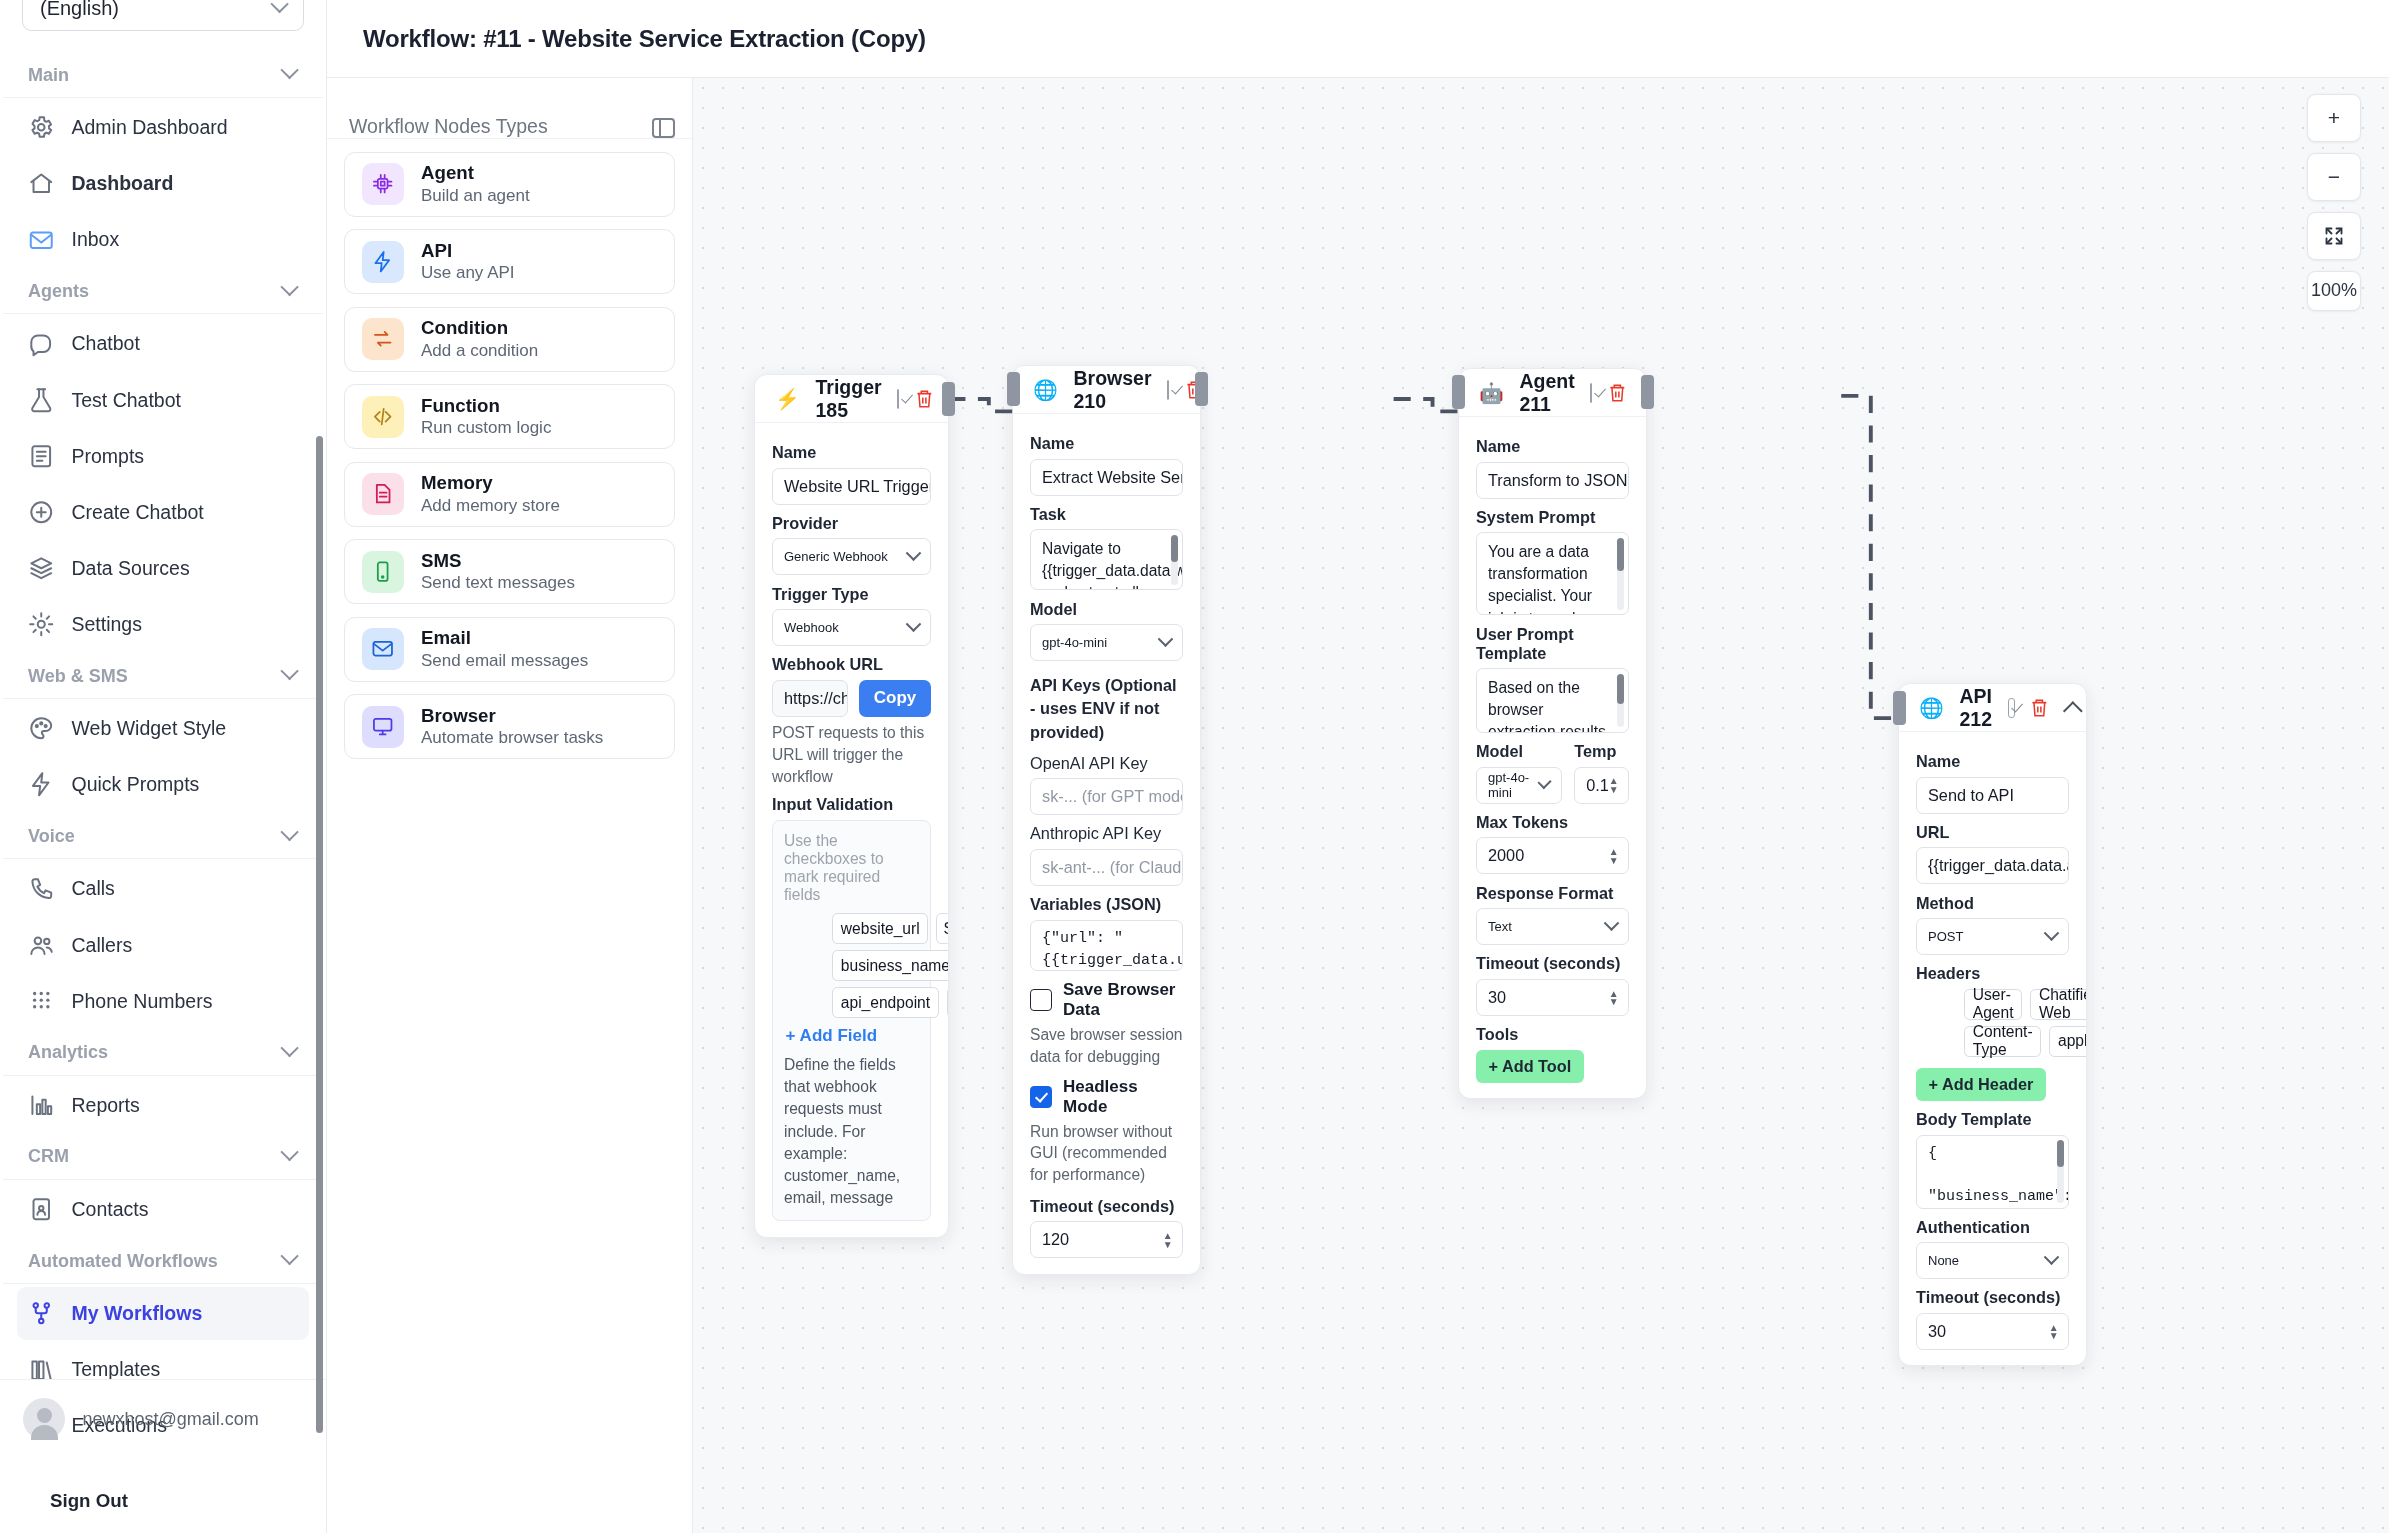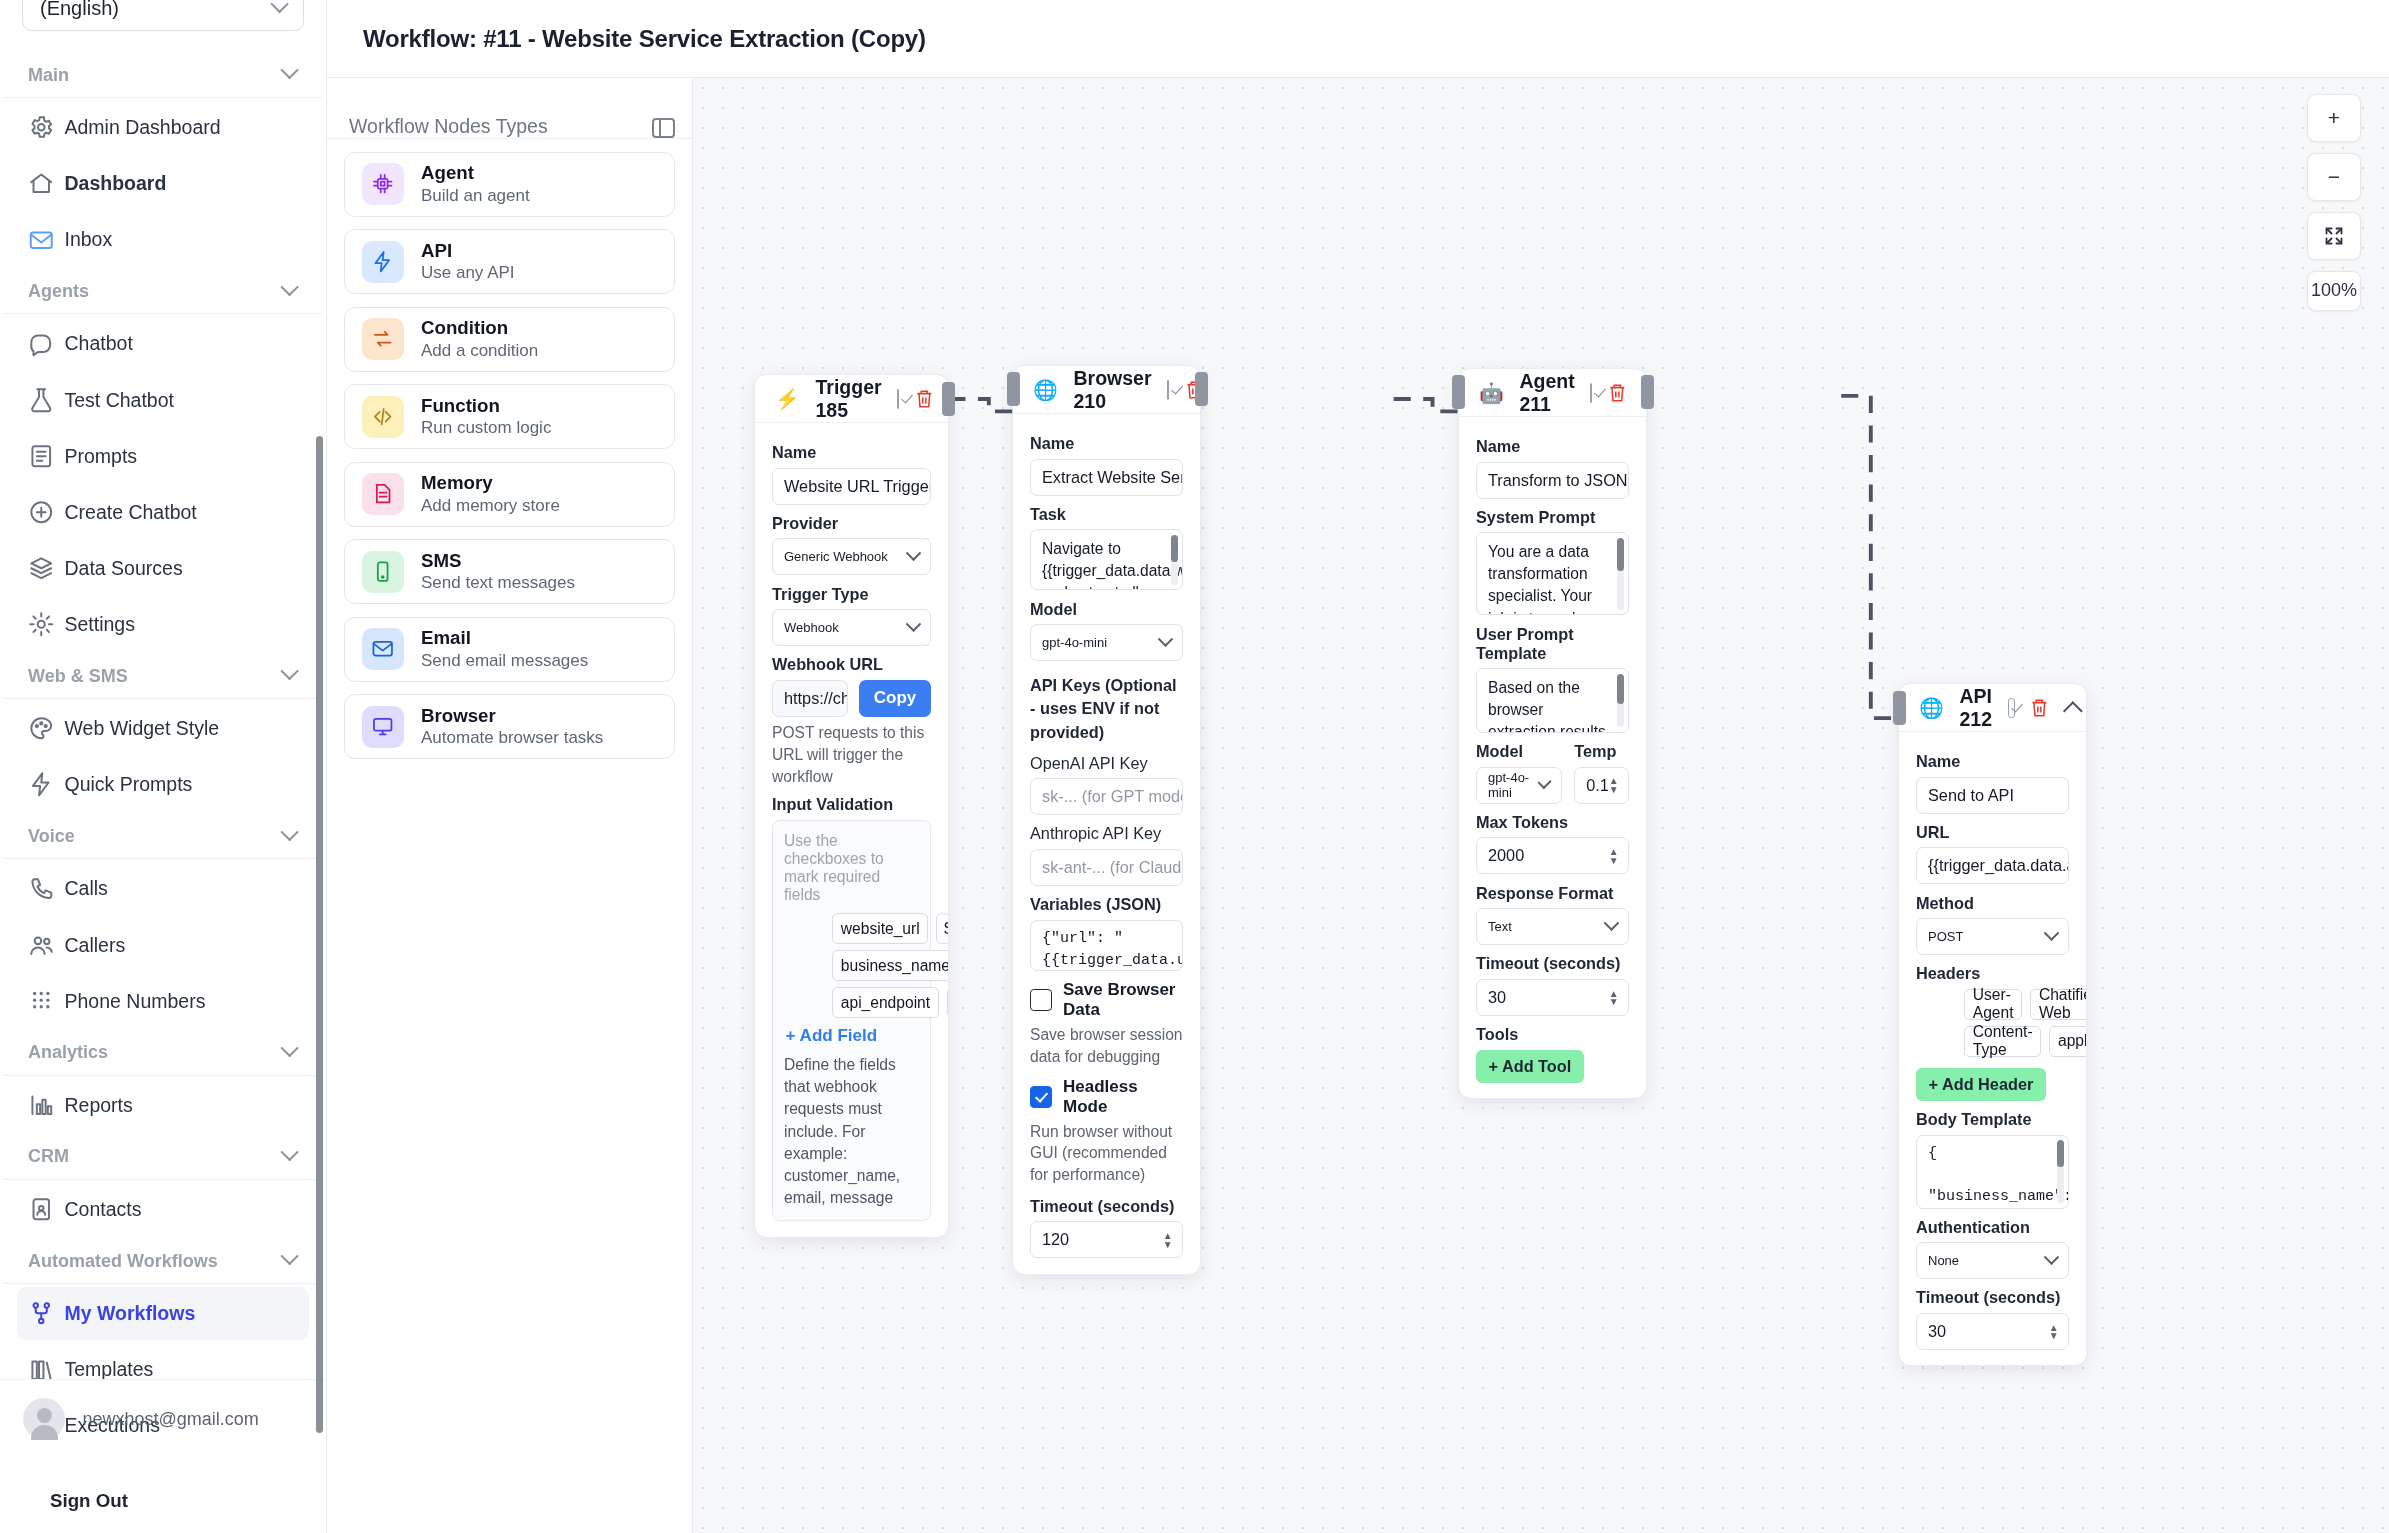--- a/index.html
+++ b/index.html
@@ -31,21 +31,21 @@
     flex: 0 0 auto;
   }
   .grp {
     display: flex; align-items: center; justify-content: space-between;
     padding: 0 26.5px 0 25px; height: 45px;
     font-size: 18px; font-weight: bold; color: #9aa1ac;
     border-bottom: 0.8px solid #eef0f3; margin: 0 3.1px;
   }
   .grp:first-of-type { margin-top: 22px; }
   .nav {
-    display: flex; align-items: center; gap: 10px;
+    display: flex; align-items: center; gap: 17px;
     height: 53px; margin: 3.1px 17px; padding: 0 11px;
     border-radius: 9.3px; font-size: 19.5px; color: #2b3240;
     cursor: pointer;
   }
   .nav.active { background: #f4f5f9; color: #3b42e0; font-weight: bold; }
   .nav.bold { font-weight: bold; }
   .nav .ic { width: 26.5px; height: 26.5px; flex: 0 0 26.5px; display:block; }
   .userbar {
     position: absolute; bottom: 75px; left: 0; right: 0;
     border-top: 0.8px solid #eef0f3; padding: 18.7px 23.4px;

